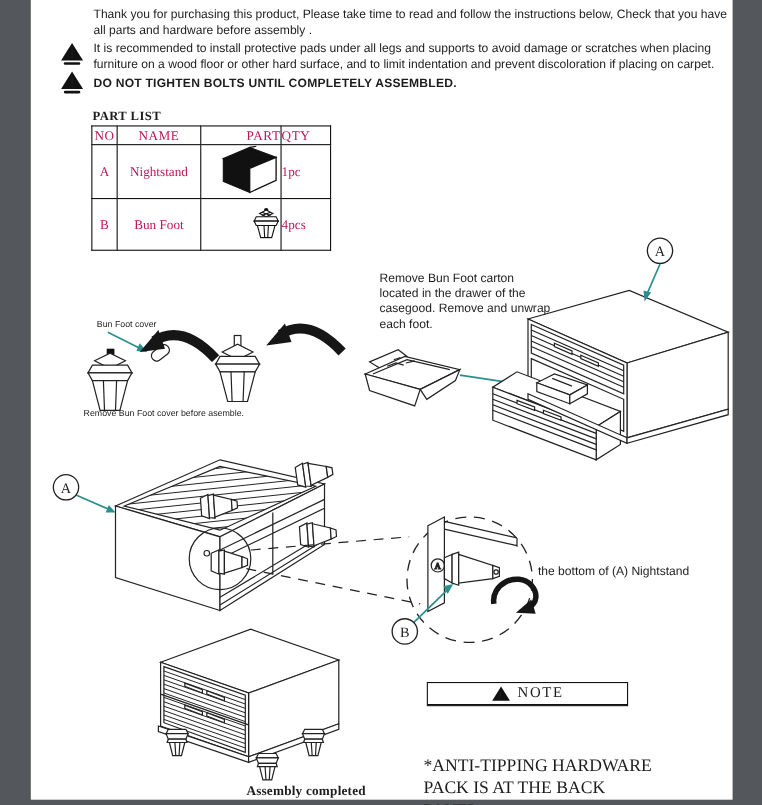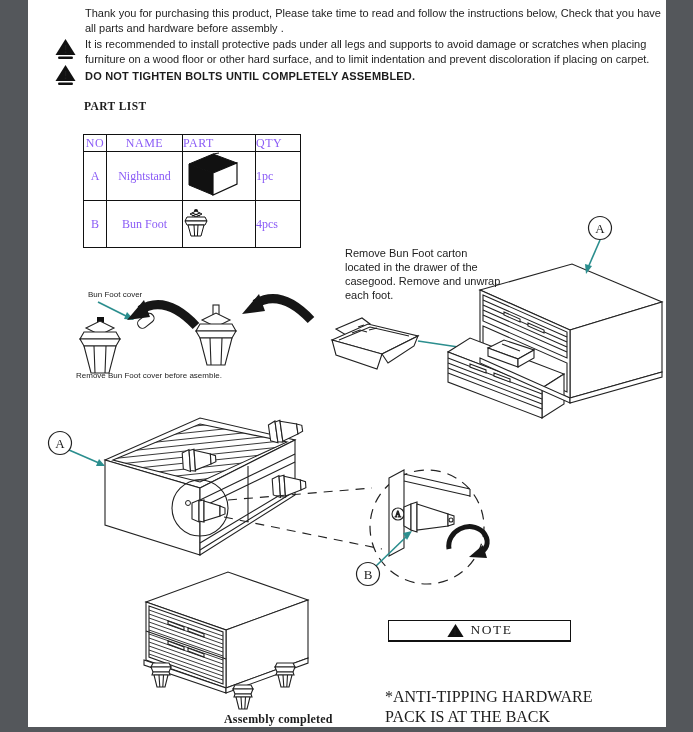--- a/index.html
+++ b/index.html
@@ -14,29 +14,29 @@
   .abs{position:absolute;z-index:3;}
   .intro{left:85px;top:6px;width:577px;font-size:11px;line-height:1.34;}
   .warn-icon{width:21px;height:22px;z-index:3;}
   .wi1{left:55px;top:38px;}
   .wi2{left:55px;top:64px;}
   .warn1{left:85px;top:37px;width:581px;font-size:11px;line-height:1.34;}
   .warn2{left:85px;top:70px;font-size:11px;font-weight:bold;letter-spacing:.2px;}
   .part-title{left:84px;top:100px;font-family:"Liberation Serif",serif;font-weight:bold;font-size:11.5px;letter-spacing:.4px;}
   table.parts{
     position:absolute;left:83px;top:114px;z-index:3;border-collapse:collapse;
-    font-family:"Liberation Serif",serif;font-size:12px;color:#8b5cf6;background:#fff;margin-top:20px;
+    font-family:"Liberation Serif",serif;font-size:12px;color:#be185d;background:#fff;
   }
   table.parts th,table.parts td{border:1.2px solid #111;padding:0;}
   table.parts th{font-weight:normal;letter-spacing:.5px;height:16px;font-size:12px;}
   table.parts td{height:46px;}
   .c-no{width:22px;text-align:center;}
   .c-name{width:75px;text-align:center;}
   td.c-name{padding-left:4px;}
-  .c-part{width:72px;text-align:left;}
+  .c-part{width:72px;text-align:right;}
   .c-qty{width:44px;text-align:left;}
   .tiny{font-size:8px;padding-left:32px;}
   .cover-label{left:56px;top:290px;}
   .cover-caption{left:44px;top:371px;}
   .carton-text{left:345px;top:246px;width:160px;font-size:11px;line-height:1.28;}
   .secure-text{left:489px;top:513px;width:170px;font-size:11px;line-height:1.36;}
   .secure-text span{display:block;}
   .note-box{
     left:388px;top:620px;width:181px;z-index:3;border:1.6px solid #111;
     font-family:"Liberation Serif",serif;background:#fff;
@@ -303,20 +303,21 @@
     <td class="c-qty">4pcs</td>
   </tr>
 </tbody>
   </table>
 
 <div class="abs tiny cover-label">Bun Foot cover</div>
 <div class="abs tiny cover-caption">Remove Bun Foot cover before asemble.</div>
 <div class="abs carton-text">Remove Bun Foot carton located in the drawer of the casegood. Remove and unwrap each foot.</div>
 
 <div class="abs secure-text">
+  <span>the bottom of (A) Nightstand</span>
 </div>
 
 <div class="abs note-box">
   <div class="note-head">
     <svg width="17" height="15" viewBox="0 0 21 18">
       <polygon points="10.5,1 20.5,17 0.5,17" fill="#111"></polygon>
       <text x="10.5" y="15" font-size="11" font-weight="bold" text-anchor="middle" fill="#fff" style="font-family:'Liberation Sans',sans-serif">!</text>
     </svg>
     <span>NOTE</span>
   </div>

